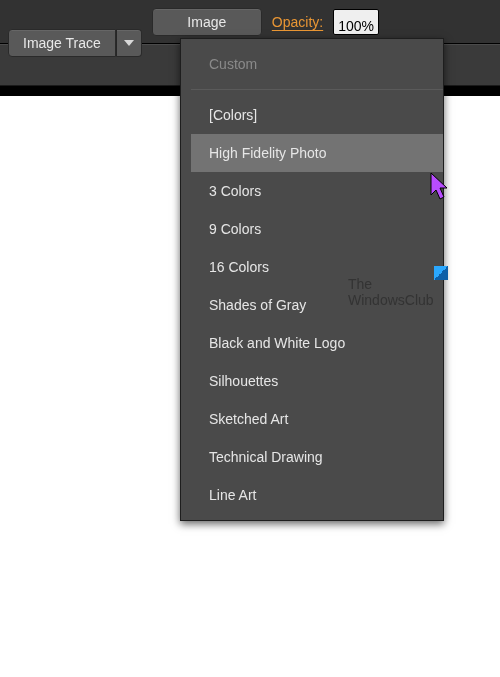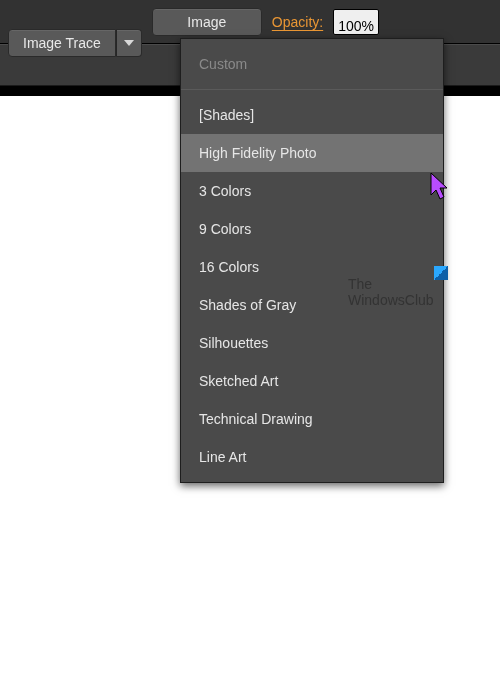--- a/index.html
+++ b/index.html
@@ -93,20 +93,21 @@
     }
 
     .dropdown {
       position: absolute;
       left: 180px;
       top: 38px;
       width: 264px;
       background: #4a4a4a;
       border: 1px solid #1e1e1e;
       box-shadow: 0 3px 8px rgba(0,0,0,0.6);
+      padding-left: 10px;
     }
     .dropdown-section {
       padding: 6px 0;
     }
     .dropdown-sep {
       height: 1px;
       background: #2a2a2a;
       border-bottom: 1px solid #5a5a5a;
     }
     .menu-item {
@@ -177,26 +178,27 @@
 <div class="secondary-bar"></div>
 <div class="black-strip"></div>
 <div class="canvas"></div>
 
 <div class="dropdown">
   <div class="dropdown-section">
     <div class="menu-item disabled">Custom</div>
   </div>
   <div class="dropdown-sep"></div>
   <div class="dropdown-section" id="preset-list">
-      <div class="menu-item">[Shades]</div>
+      <div class="menu-item">[Colors]</div>
       <div class="menu-item hover">High Fidelity Photo</div>
       <div class="menu-item">3 Colors</div>
       <div class="menu-item">9 Colors</div>
       <div class="menu-item">16 Colors</div>
       <div class="menu-item">Shades of Gray</div>
+      <div class="menu-item">Black and White Logo</div>
       <div class="menu-item">Silhouettes</div>
       <div class="menu-item">Sketched Art</div>
       <div class="menu-item">Technical Drawing</div>
       <div class="menu-item">Line Art</div>
     </div>
 </div>
 
 <div class="watermark">
   <div class="sq"></div>
   <div>The</div>

